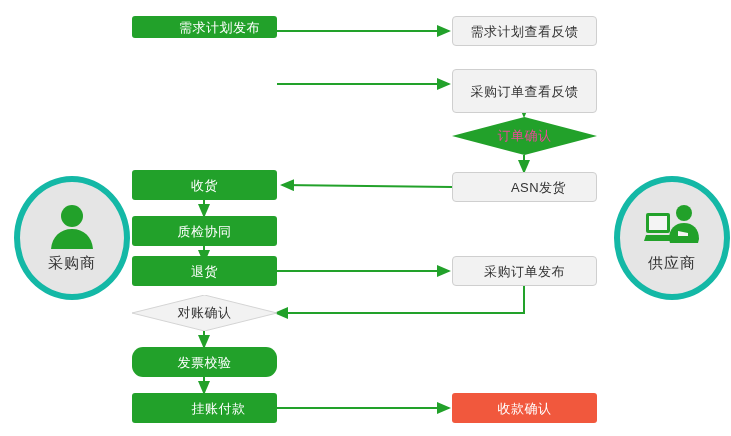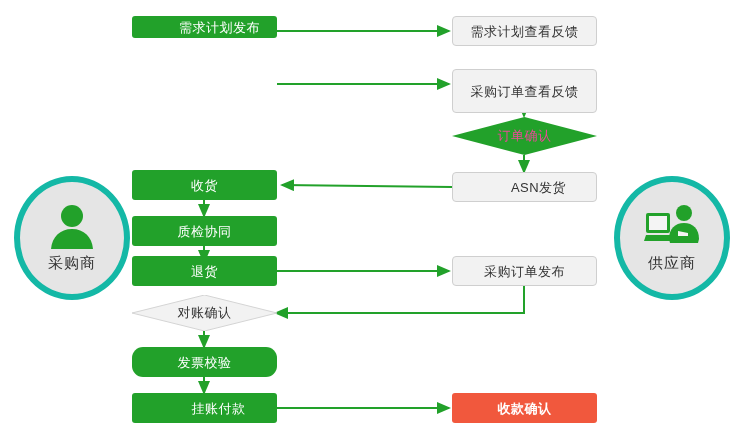--- a/index.html
+++ b/index.html
@@ -48,21 +48,20 @@
   .node.grey {
     background: #f2f2f2;
     color: #333333;
     border: 1px solid #cfcfcf;
     border-radius: 4px;
   }
   .node.red {
     background: #f1583d;
     color: #ffffff;
     border-radius: 3px;
-    font-weight: bold;
   }
 
   
   .diamond {
     position: absolute;
     display: flex;
     align-items: center;
     justify-content: center;
     font-size: 13px;
     white-space: nowrap;

